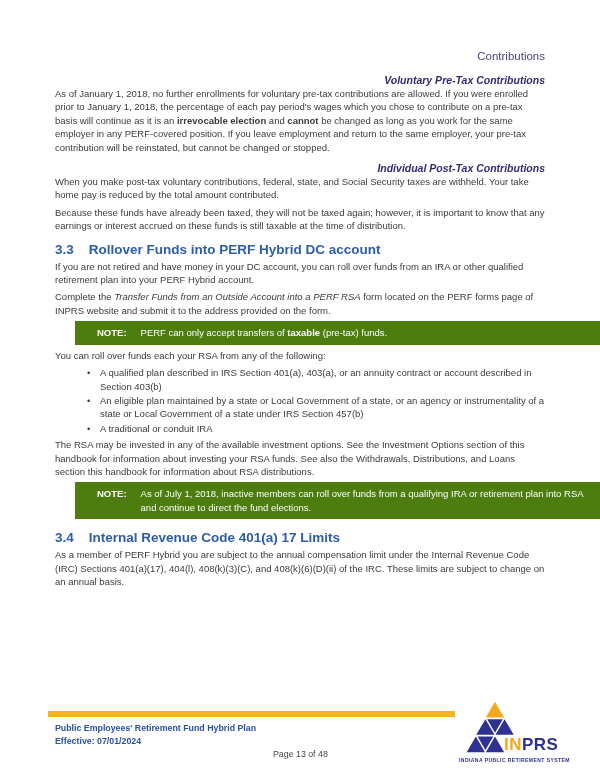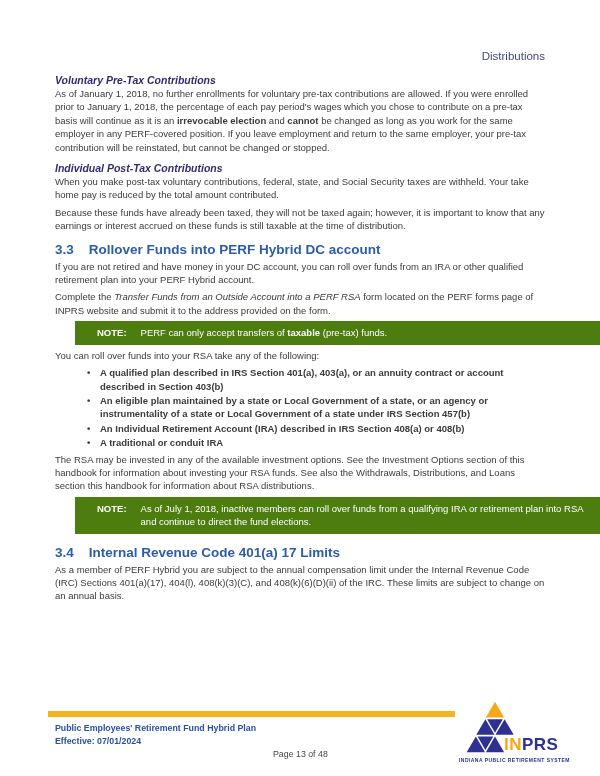--- a/index.html
+++ b/index.html
@@ -17,38 +17,39 @@
   p.body {
     font-size:9.5px; line-height:13.4px; color:#3b3b3d;
     margin:0 0 4px 0;
   }
   p.body b { font-weight:700; }
   p.body i { font-style:italic; }
 
   h3.sub {
     font-size:10.5px; font-style:italic; font-weight:700; color:#312b72;
     margin:8px 0 1px 0;
+    text-align:right;
   }
   h2.sec {
     font-size:13.5px; font-weight:700; color:#2d5da8;
     margin:9px 0 3px 0; display:flex;
   }
   h2.sec .num { margin-right:15px;text-align:right; }
 
   .note {
     background:#4d7c0f; color:#ffffff; width:531px; box-sizing:border-box;
     margin:3px 0 4px 20px; padding:5px 10px 5px 22px;
     font-size:9.5px; line-height:13.4px; display:flex;
   }
   .note .lbl { font-weight:700; margin-right:14px; white-space:nowrap; }
   .note b { font-weight:700; }
   .note.second { margin-bottom:11px; }
 
   ul.bullets {
-    list-style:none; margin:3px 0 3px 0; padding:0 0 0 32px;font-weight:bold;
+    list-style:none; margin:3px 0 3px 0; padding:0 0 0 32px;
   }
   ul.bullets li {
     position:relative; padding-left:13px; margin-bottom:1px;
     font-size:9.5px; line-height:13.4px; color:#3b3b3d;
   }
   ul.bullets li::before {
     content:"\2022"; position:absolute; left:0; top:0; color:#3b3b3d;
   }
 
   
@@ -76,21 +77,21 @@
     position:absolute; left:1px; top:57px; font-size:5px; letter-spacing:0.45px;
     color:#2e3191; white-space:nowrap; font-weight:700;
   }
 </style>
 </head>
 <body>
 
 <div class="page">
   <div class="content">
 
-    <div class="hdr">Distributions</div>
+    <div class="hdr">Contributions</div>
 
 
     <h3 class="sub">Voluntary Pre-Tax Contributions</h3>
     <p class="body"><span>As of January 1, 2018, no further enrollments for voluntary pre-tax contributions are allowed. If you were enrolled prior to January 1, 2018, the percentage of each pay period's wages which you chose to contribute on a pre-tax basis will continue as it is an </span><b>irrevocable election</b><span> and </span><b>cannot</b><span> be changed as long as you work for the same employer in any PERF-covered position. If you leave employment and return to the same employer, your pre-tax contribution will be reinstated, but cannot be changed or stopped.</span></p>
 
     <h3 class="sub">Individual Post-Tax Contributions</h3>
     <p class="body">When you make post-tax voluntary contributions, federal, state, and Social Security taxes are withheld. Your take home pay is reduced by the total amount contributed.</p>
     <p class="body">Because these funds have already been taxed, they will not be taxed again; however, it is important to know that any earnings or interest accrued on these funds is still taxable at the time of distribution.</p>
 
     <h2 class="sec">
@@ -98,26 +99,25 @@
         <span>Rollover Funds into PERF Hybrid DC account</span>
       </h2>
     <p class="body">If you are not retired and have money in your DC account, you can roll over funds from an IRA or other qualified retirement plan into your PERF Hybrid account.</p>
     <p class="body"><span>Complete the </span><i>Transfer Funds from an Outside Account into a PERF RSA</i><span> form located on the PERF forms page of INPRS website and submit it to the address provided on the form.</span></p>
 
     <div class="note">
       <span class="lbl">NOTE:</span>
       <span><span>PERF can only accept transfers of </span><b>taxable</b><span> (pre-tax) funds.</span></span>
     </div>
 
-    <p class="body">You can roll over funds into your RSA take any of the following:</p>
+    <p class="body">You can roll over funds each your RSA from any of the following:</p>
 
     <ul class="bullets">
       <li>A qualified plan described in IRS Section 401(a), 403(a), or an annuity contract or account described in Section 403(b)</li>
       <li>An eligible plan maintained by a state or Local Government of a state, or an agency or instrumentality of a state or Local Government of a state under IRS Section 457(b)</li>
-      <li>An Individual Retirement Account (IRA) described in IRS Section 408(a) or 408(b)</li>
       <li>A traditional or conduit IRA</li>
     </ul>
 
     <p class="body">The RSA may be invested in any of the available investment options. See the Investment Options section of this handbook for information about investing your RSA funds. See also the Withdrawals, Distributions, and Loans section this handbook for information about RSA distributions.</p>
 
     <div class="note second">
       <span class="lbl">NOTE:</span>
       <span>As of July 1, 2018, inactive members can roll over funds from a qualifying IRA or retirement plan into RSA and continue to direct the fund elections.</span>
     </div>
 

